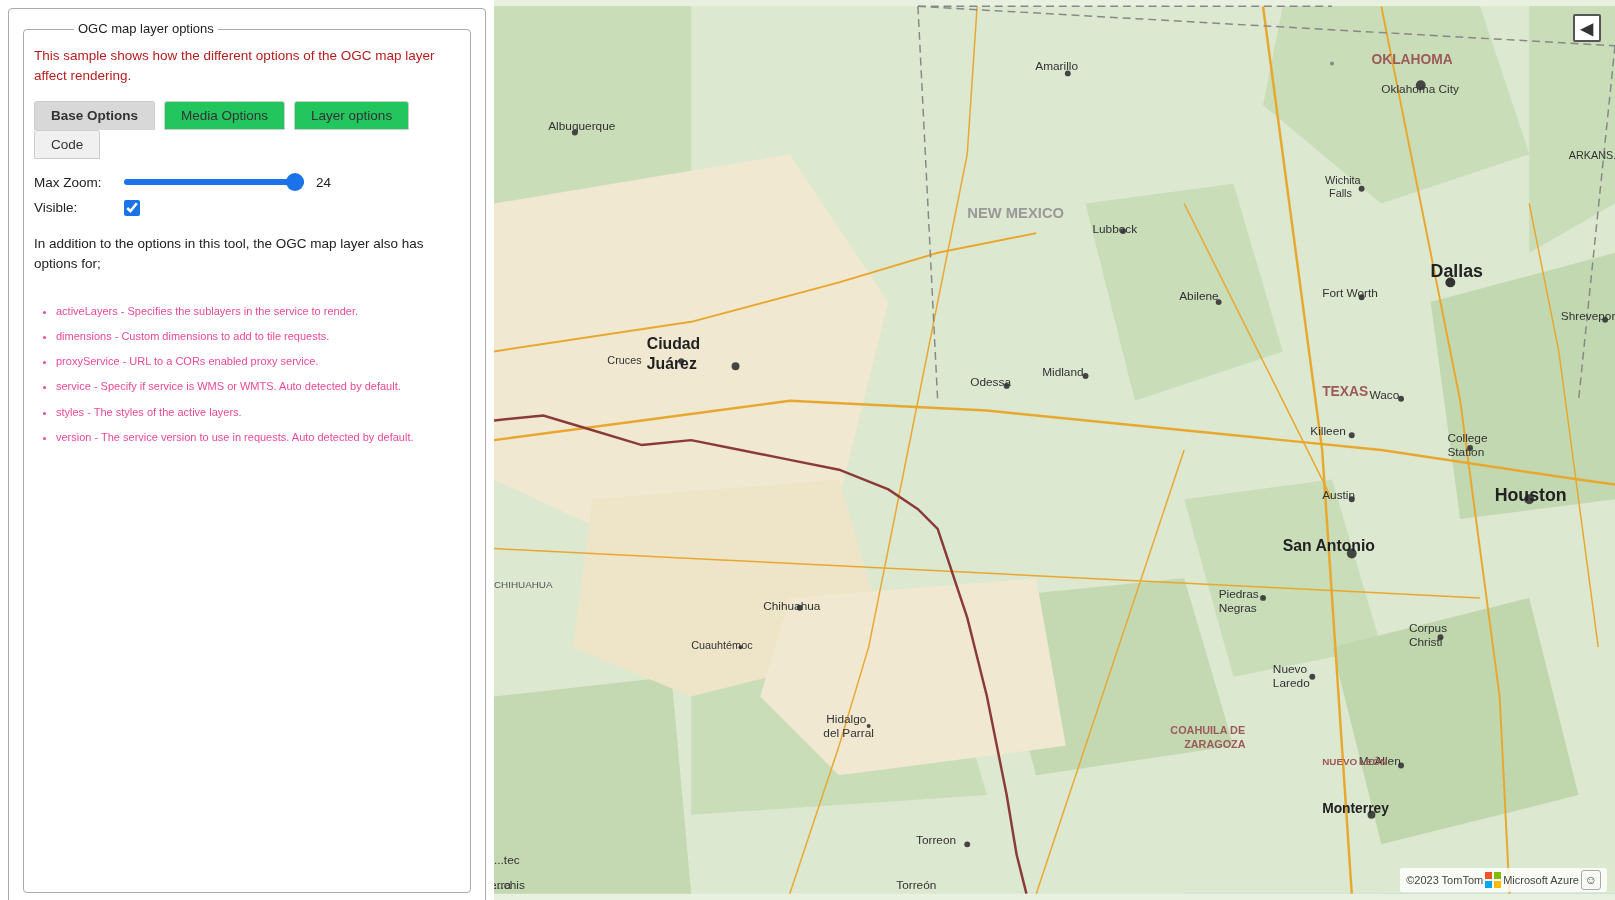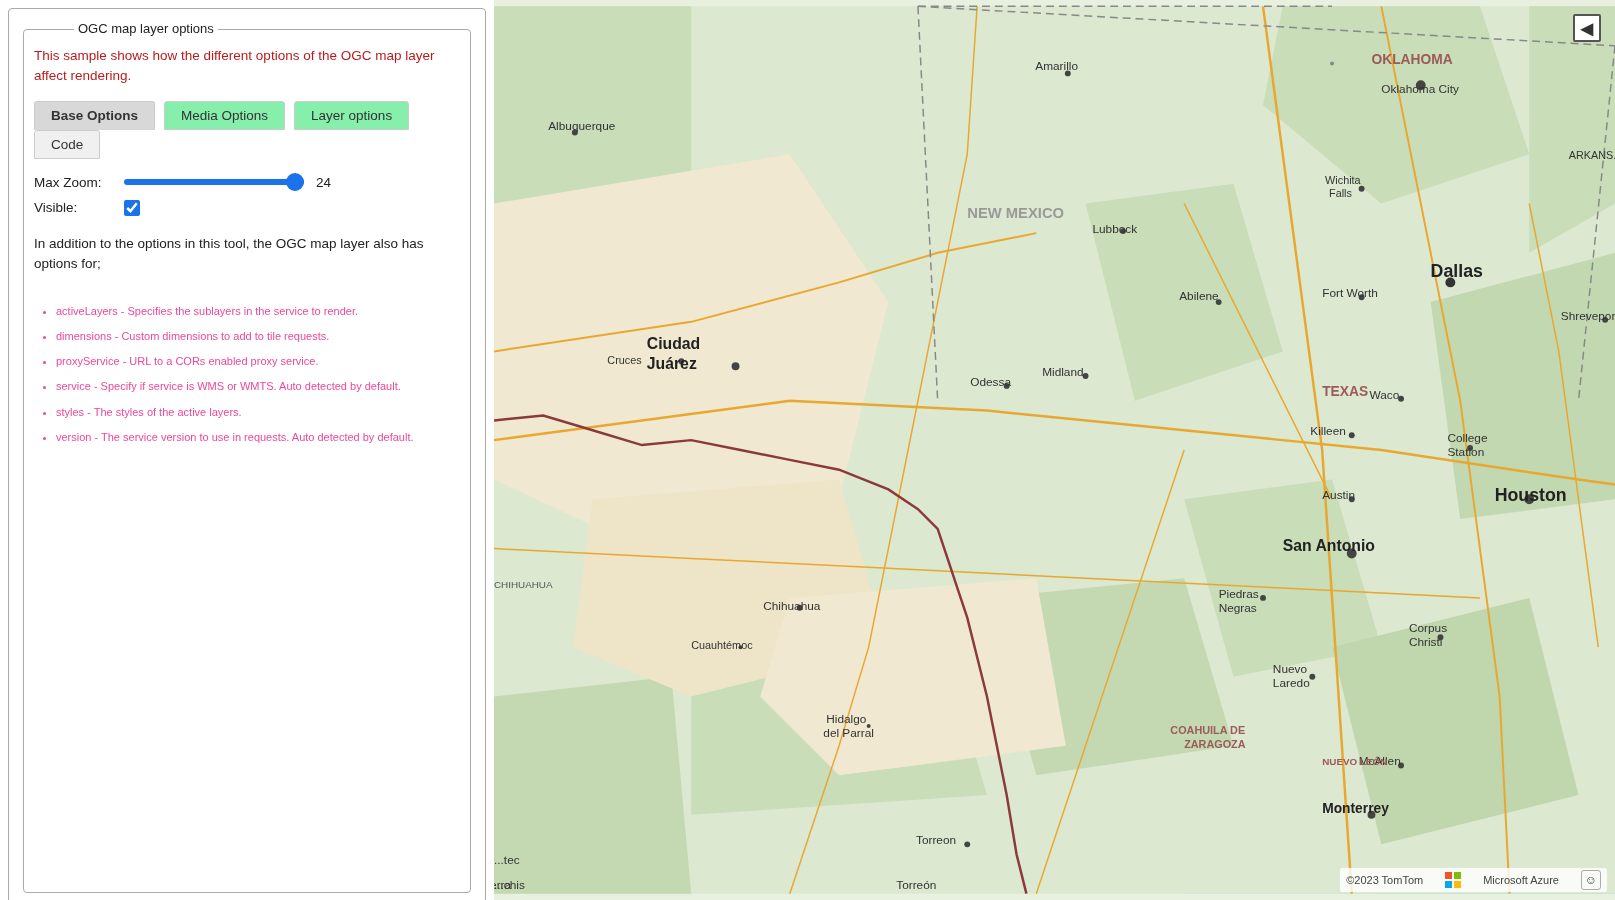--- a/index.html
+++ b/index.html
@@ -49,21 +49,21 @@
       color: #b91c1c;
       margin-bottom: 14px;
       line-height: 1.5;
     }
 
     .tab {
       padding: 6px 16px;
       font-size: 13.5px;
       cursor: pointer;
       border: 1px solid #ccc;
-      background: #86efac;
+      background: #22c55e;
       border-radius: 3px 3px 0 0;
       margin-right: 2px;
       color: #333;
       user-select: none;
     }
 
     .tab.active {
       background: #d8d8d8;
       font-weight: bold;
       border-bottom: 1px solid #d8d8d8;
@@ -228,21 +228,21 @@
       position: absolute;
       bottom: 8px;
       right: 8px;
       font-size: 11px;
       color: #444;
       background: rgba(255,255,255,0.8);
       padding: 2px 6px;
       border-radius: 2px;
       display: flex;
       align-items: center;
-      gap: 22px;
+      gap: 2px;
       z-index: 10;
     }
 
     .ms-logo {
       display: inline-flex;
       align-items: center;
       gap: 1px;
     }
 
     .smiley {

